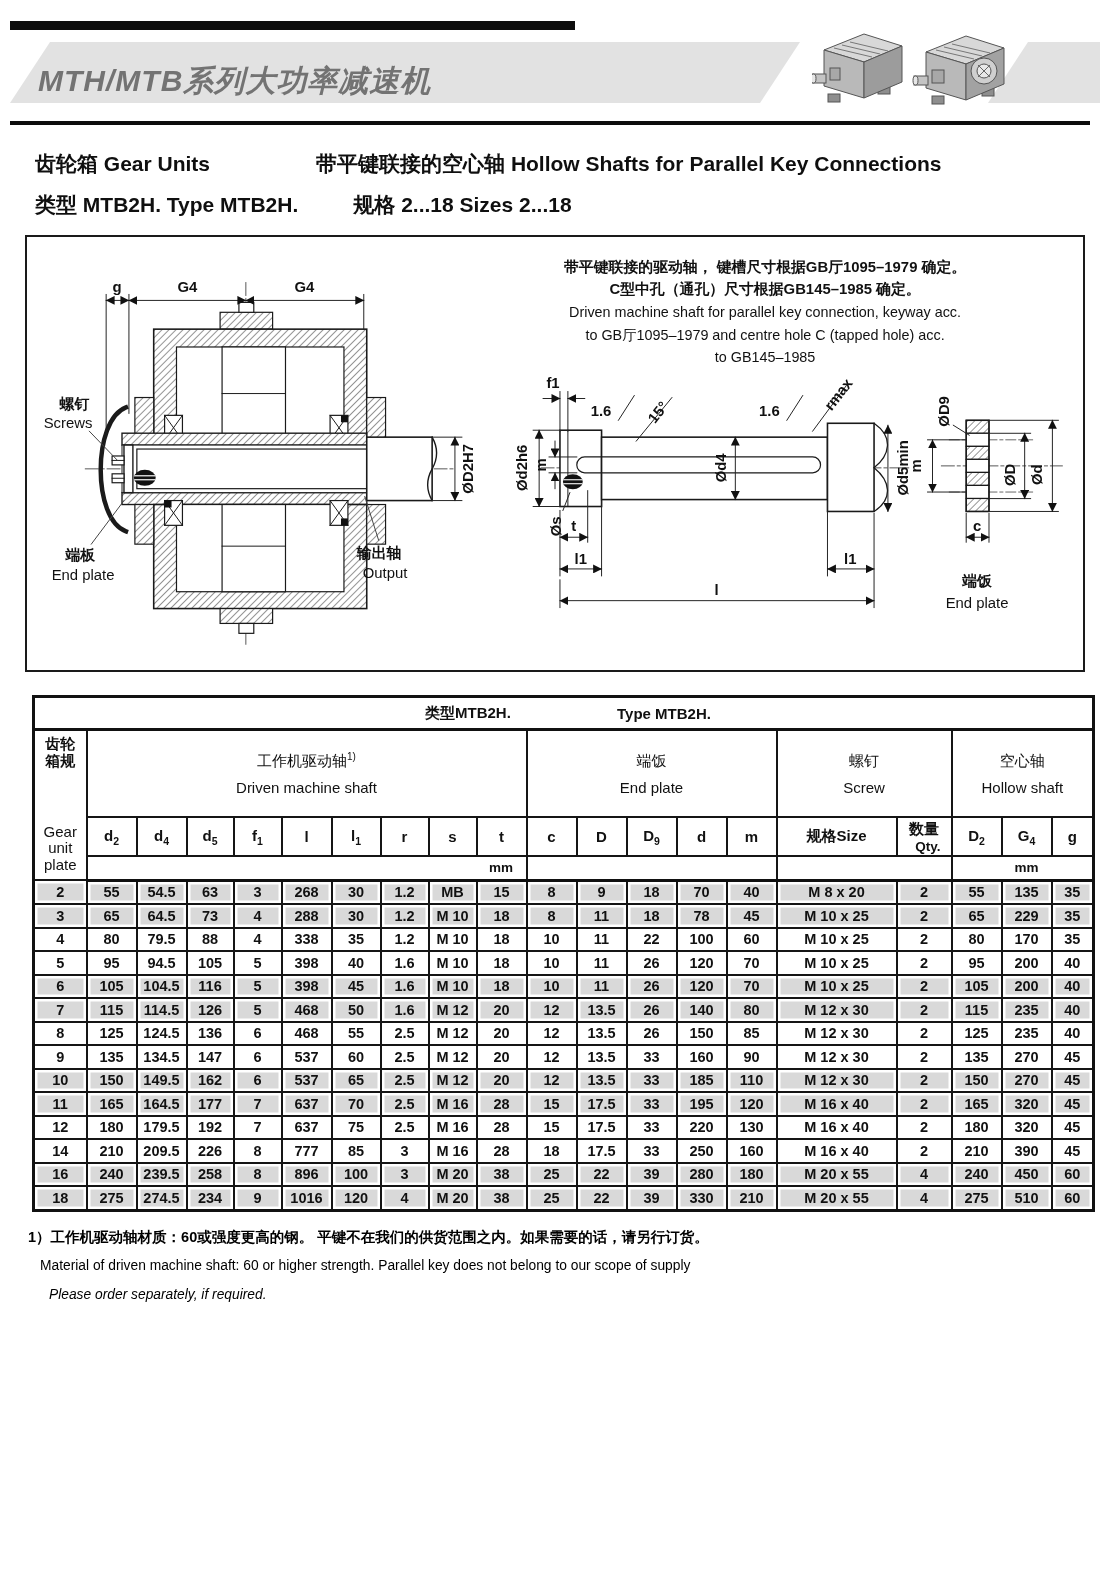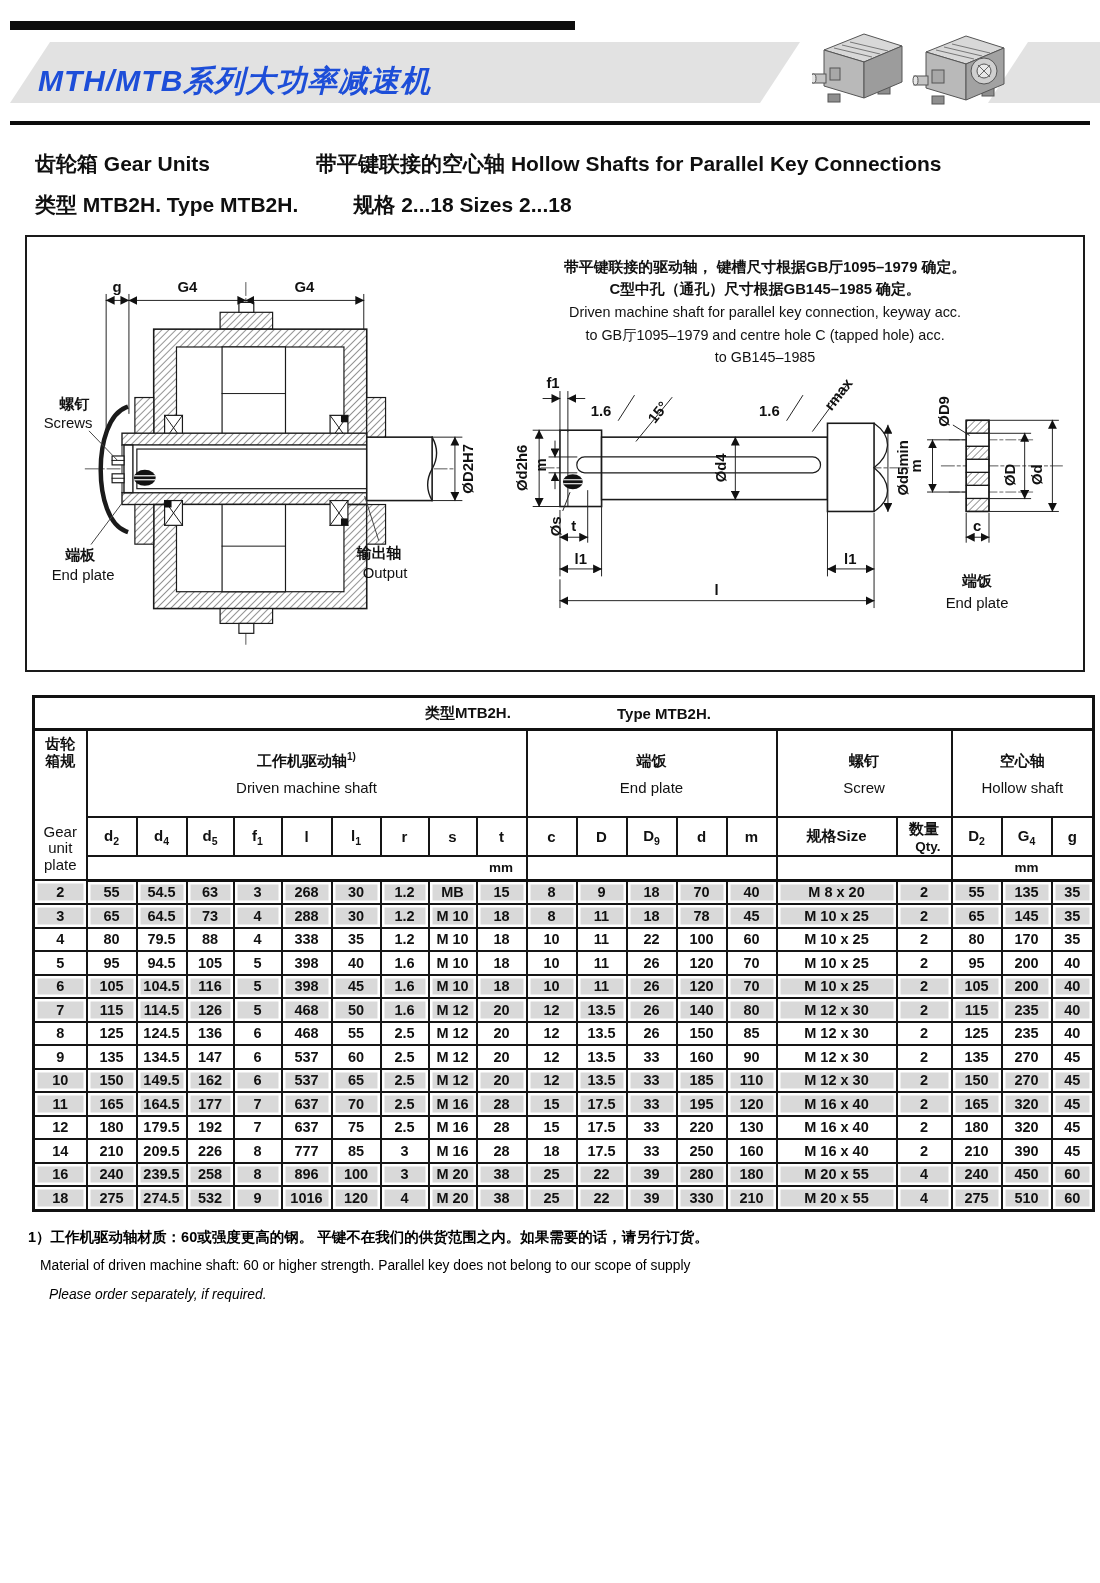--- a/index.html
+++ b/index.html
@@ -7,21 +7,21 @@
     width:1100px;height:1583px;position:relative;background:#ffffff;
     font-family:"Liberation Sans",sans-serif;color:#111;
     -webkit-font-smoothing:antialiased;
   }
   .abs{position:absolute;}
   
   .top-bar{left:10px;top:21px;width:565px;height:9px;background:#0d0d0d;}
   .title-band{left:10px;top:42px;width:790px;height:61px;background:#e2e2e2;
     clip-path:polygon(40px 0,100% 0,calc(100% - 40px) 100%,0 100%);
     display:flex;align-items:center;}
-  .title-band h1{margin:18px 0 0 28px;font-size:30px;font-style:italic;font-weight:bold;letter-spacing:1px;color:#1d4ed8;}
+  .title-band h1{margin:18px 0 0 28px;font-size:30px;font-style:italic;font-weight:bold;letter-spacing:1px;color:#737373;}
   .band-right{left:988px;top:42px;width:112px;height:61px;background:#e2e2e2;
     clip-path:polygon(40px 0,100% 0,100% 100%,0 100%);}
   .gear-photos{left:812px;top:24px;width:196px;height:94px;display:flex;gap:4px;}
   .header-rule{left:10px;top:121px;width:1080px;height:3.5px;background:#0d0d0d;}
   
   .intro-line{left:35px;white-space:nowrap;font-weight:bold;font-size:21px;color:#0f0f0f;}
   .intro-1{top:150px;}
   .intro-2{top:191px;}
   .gap1{display:inline-block;width:106px;}
   .gap2{display:inline-block;width:55px;}
@@ -34,21 +34,21 @@
   .note-en{font:14.5px "Liberation Sans",sans-serif;fill:#111;}
   
   .table-wrap{left:32px;top:695px;width:924px;}
   table.dim-table{border-collapse:collapse;table-layout:fixed;width:1060px;border:3px solid #111;}
   .dim-table th,.dim-table td{border:2px solid #151515;text-align:center;vertical-align:middle;
     padding:0;font-size:14.5px;color:#111;overflow:hidden;}
   .type-row th{height:30px;border-bottom:3px solid #111;position:relative;font-weight:bold;font-size:15px;}
   .tt1{position:absolute;left:390px;top:50%;transform:translateY(-50%);}
   .tt2{position:absolute;left:582px;top:50%;transform:translateY(-50%);}
   .group-row th{height:84px;font-size:15px;}
-  .g-cn{font-weight:bold;}
+  .g-cn{font-weight:normal;}
   .g-cn sup{font-size:10px;}
   .g-en{font-weight:normal;margin-top:8px;}
   .stub{font-weight:bold;font-size:14.5px;}
   .stub-inner{height:138px;display:flex;flex-direction:column;justify-content:space-between;padding:4px 0 6px 0;}
   .stub-en{font-weight:normal;line-height:1.1;}
   .stub-cn{line-height:1.15;}
   .cols-row th{height:36px;font-weight:bold;font-size:15px;}
   .cols-row sub{font-size:10.5px;}
   .cols-row .l2{font-weight:bold;font-size:13.5px;line-height:1;margin-top:1px;margin-left:8px;}
   .mm-row td{height:21px;border-bottom:3px solid #111;border-left:none;border-right:none;
@@ -493,21 +493,21 @@
           <td>M 10</td>
           <td>18</td>
           <td>8</td>
           <td>11</td>
           <td>18</td>
           <td>78</td>
           <td>45</td>
           <td>M 10 x 25</td>
           <td>2</td>
           <td>65</td>
-          <td>145</td>
+          <td>229</td>
           <td>35</td>
         </tr>
         <tr>
           <td>4</td>
           <td>80</td>
           <td>79.5</td>
           <td>88</td>
           <td>4</td>
           <td>338</td>
           <td>35</td>
@@ -742,21 +742,21 @@
           <td>M 20 x 55</td>
           <td>4</td>
           <td>240</td>
           <td>450</td>
           <td>60</td>
         </tr>
         <tr class="shade">
           <td>18</td>
           <td>275</td>
           <td>274.5</td>
-          <td>532</td>
+          <td>234</td>
           <td>9</td>
           <td>1016</td>
           <td>120</td>
           <td>4</td>
           <td>M 20</td>
           <td>38</td>
           <td>25</td>
           <td>22</td>
           <td>39</td>
           <td>330</td>

